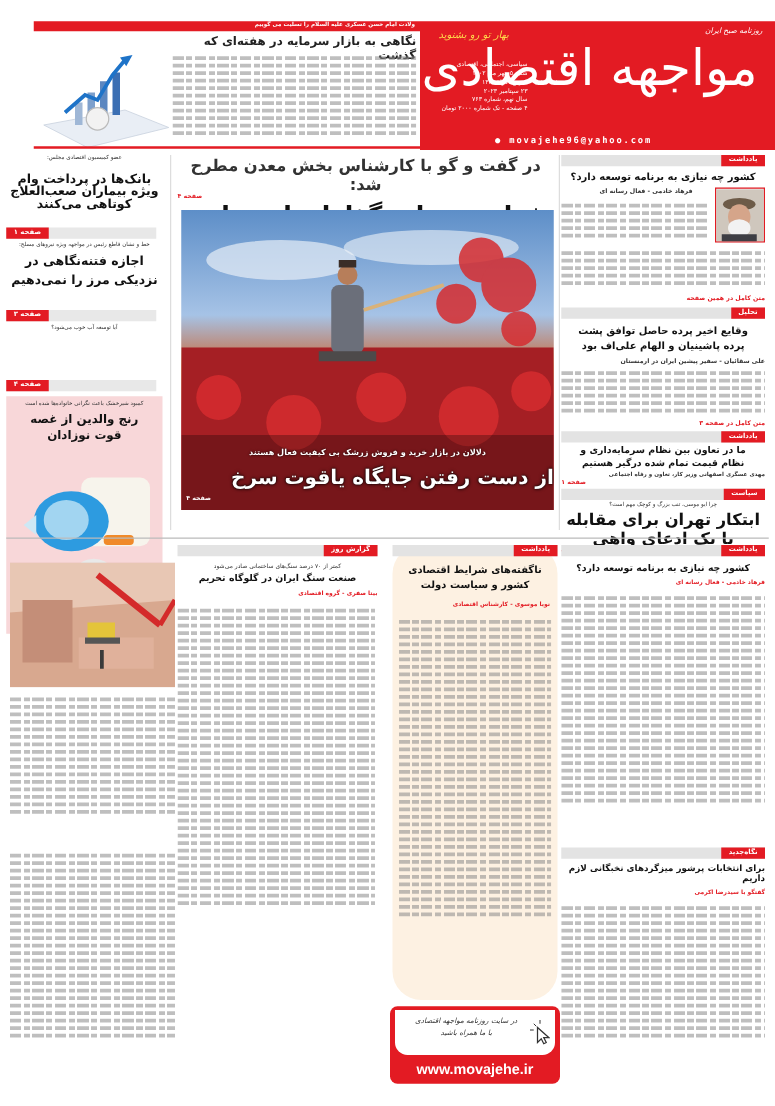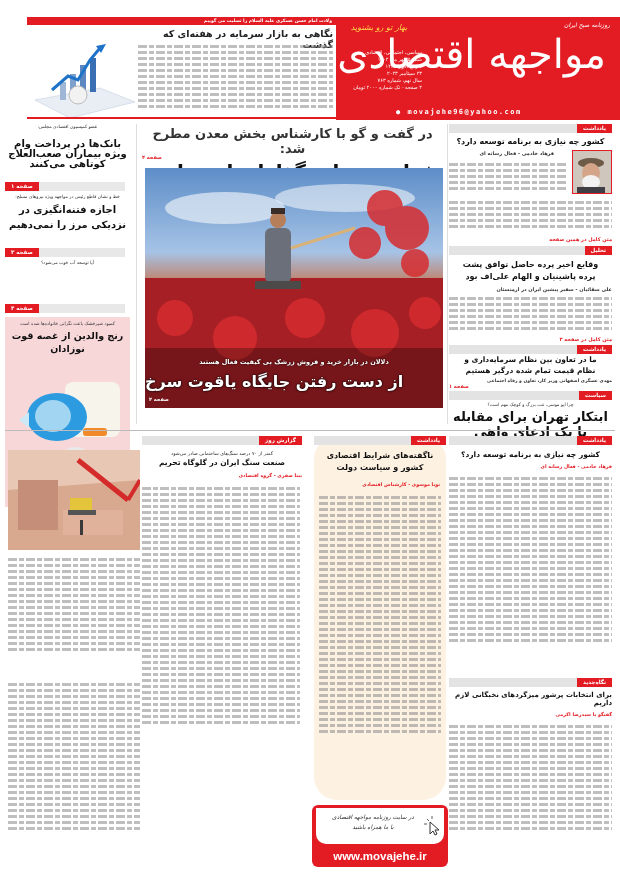--- a/index.html
+++ b/index.html
@@ -72,35 +72,35 @@
 <div class="abs" style="left:5px;top:124px;width:125px;height:395px;">
   <div style="height:58px;">
     <div class="kicker" style="font-size:4.5px">عضو کمیسیون اقتصادی مجلس:</div>
     <div class="h-big" style="font-size:10px;line-height:10px;margin-top:10px">بانک‌ها در پرداخت وام ویژه بیماران صعب‌العلاج کوتاهی می‌کنند</div>
   </div>
   <div class="tagbar" style="background:#e8e8e8;margin:0 5px 0 0">
       <span class="tag" style="right:auto;left:0">صفحه ۱</span>
     </div>
   <div style="height:54px;margin-top:3px">
     <div class="kicker" style="font-size:4.5px">خط و نشان قاطع رئیس در مواجهه ویژه نیروهای مسلح:</div>
-    <div class="h-big" style="font-size:10px;line-height:15px;margin-top:3px">اجازه فتنه‌انگیزی در نزدیکی مرز را نمی‌دهیم</div>
+    <div class="h-big" style="font-size:10px;line-height:15px;margin-top:3px">اجازه فتنه‌نگاهی در نزدیکی مرز را نمی‌دهیم</div>
   </div>
   <div class="tagbar" style="background:#e8e8e8;margin:0 5px 0 0">
       <span class="tag" style="right:auto;left:0">صفحه ۳</span>
     </div>
   <div style="height:44px;margin-top:3px">
     <div class="kicker" style="font-size:4.5px">آیا توسعه آب خوب می‌شود؟</div>
   </div>
   <div class="tagbar" style="background:#e8e8e8;margin:0 5px 0 0">
       <span class="tag" style="right:auto;left:0">صفحه ۴</span>
     </div>
 
   <div style="margin-top:4px;height:190px;background:#f8d7d9;position:relative;">
     <div class="kicker" style="font-size:4.5px;padding-top:4px">کمبود شیرخشک باعث نگرانی خانواده‌ها شده است</div>
-    <div class="h-big" style="font-size:9.5px;line-height:13px;margin-top:3px;padding:0 6px">رنج والدین از غصه قوت نوزادان</div>
+    <div class="h-big" style="font-size:9.5px;line-height:13px;margin-top:3px;padding:0 18px">رنج والدین از غصه قوت نوزادان</div>
     <svg class="abs" style="left:10px;top:55px" width="110" height="115" viewBox="0 0 110 115">
       <rect x="50" y="10" width="55" height="55" rx="8" fill="#f7f4ec"></rect>
       <ellipse cx="42" cy="45" rx="30" ry="24" fill="#2d9be0"></ellipse>
       <ellipse cx="38" cy="44" rx="18" ry="16" fill="#bfe3f5" opacity=".8"></ellipse>
       <polygon points="14,40 4,48 14,56" fill="#cde8f5"></polygon>
       <ellipse cx="55" cy="100" rx="32" ry="8" fill="#f0e2a0"></ellipse>
       <ellipse cx="60" cy="82" rx="12" ry="7" fill="#e9e9e9"></ellipse>
       <rect x="68" y="82" width="40" height="6" rx="3" fill="#ececec" transform="rotate(18 68 82)"></rect>
       <rect x="68" y="56" width="24" height="8" rx="3" fill="#f08a2a"></rect>
     </svg>
@@ -129,21 +129,21 @@
           <circle cx="280" cy="145" r="16"></circle>
       </g>
       <rect x="120" y="60" width="26" height="55" rx="6" fill="#6b6f7a"></rect>
       <circle cx="133" cy="52" r="8" fill="#b77e5a"></circle>
       <rect x="126" y="40" width="14" height="6" fill="#3a2d27"></rect>
       <line x1="146" y1="80" x2="210" y2="60" stroke="#d9b27a" stroke-width="3"></line>
       <rect x="110" y="113" width="46" height="8" fill="#4d4a4a"></rect>
       <rect x="0" y="180" width="298" height="60" fill="rgba(0,0,0,.28)"></rect>
     </svg>
     <div class="abs" style="left:0;right:0;top:190px;text-align:center;font-size:6.5px;font-weight:bold;color:#fff;text-shadow:0 0 2px #000">دلالان در بازار خرید و فروش زرشک بی کیفیت فعال هستند</div>
-    <div class="abs" style="left:0;right:0;top:204px;text-align:left;font-size:16px;font-weight:900;color:#fff;text-shadow:0 0 3px #000,0 0 1px #000">از دست رفتن جایگاه یاقوت سرخ</div>
+    <div class="abs" style="left:0;right:0;top:204px;text-align:right;font-size:16px;font-weight:900;color:#fff;text-shadow:0 0 3px #000,0 0 1px #000">از دست رفتن جایگاه یاقوت سرخ</div>
     <span class="abs page-ref" style="left:4px;top:228px;color:#fff">صفحه ۴</span>
   </div>
 </div>
 
 <div class="abs" style="right:8px;top:124px;width:163px;height:300px;">
   <div class="tagbar">
       <span class="tag">یادداشت</span>
     </div>
   <div class="h-big" style="font-size:8px;margin-top:4px">کشور چه نیازی به برنامه توسعه دارد؟</div>
   <div class="author" style="margin:4px 58px 0 0;color:#333;font-size:5px">فرهاد خادمی - فعال رسانه ای</div>

